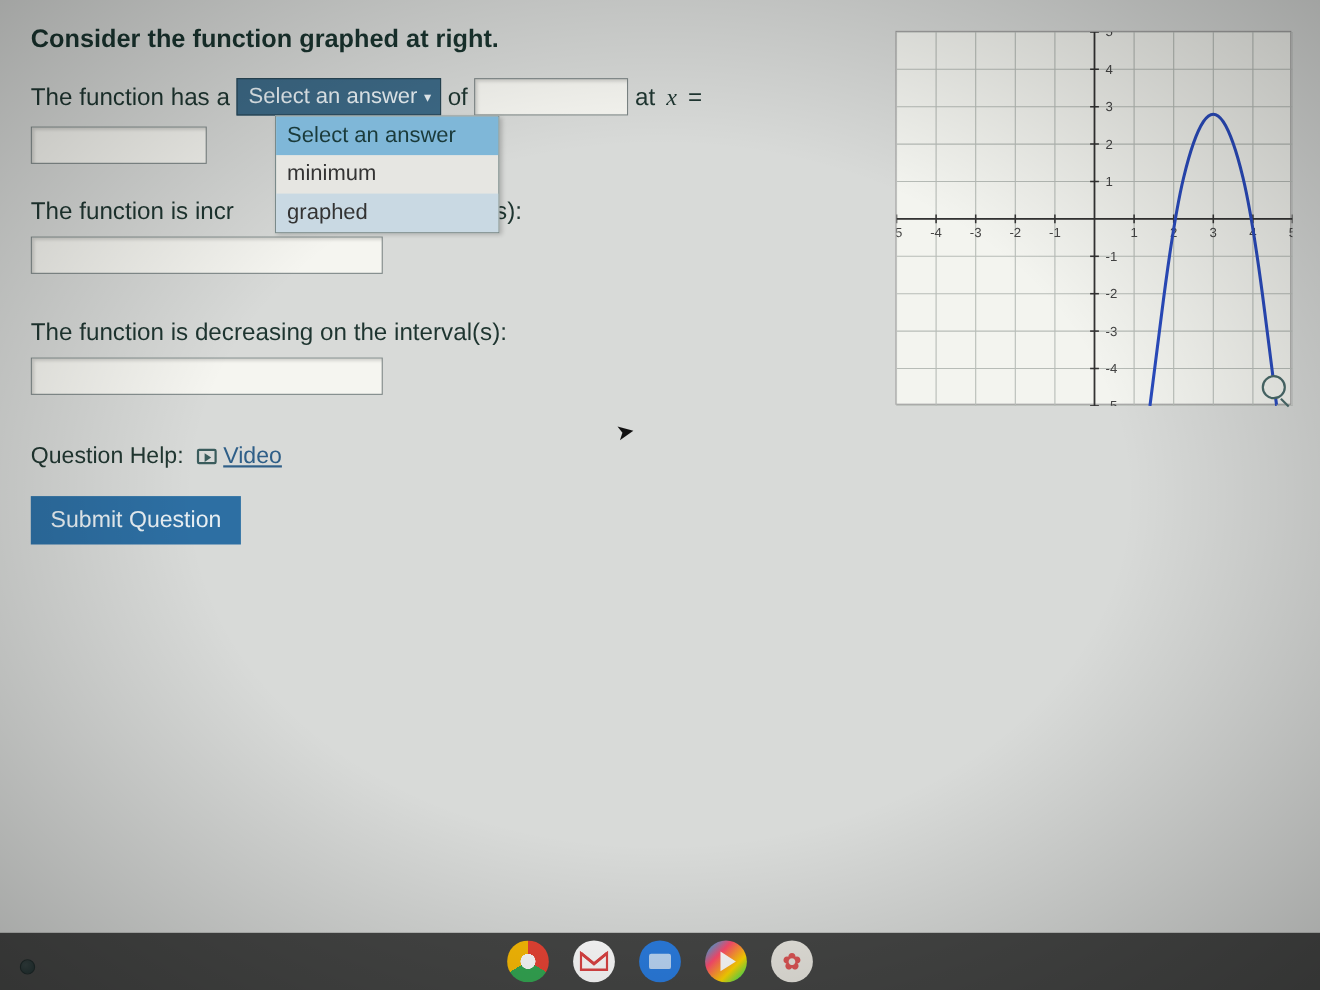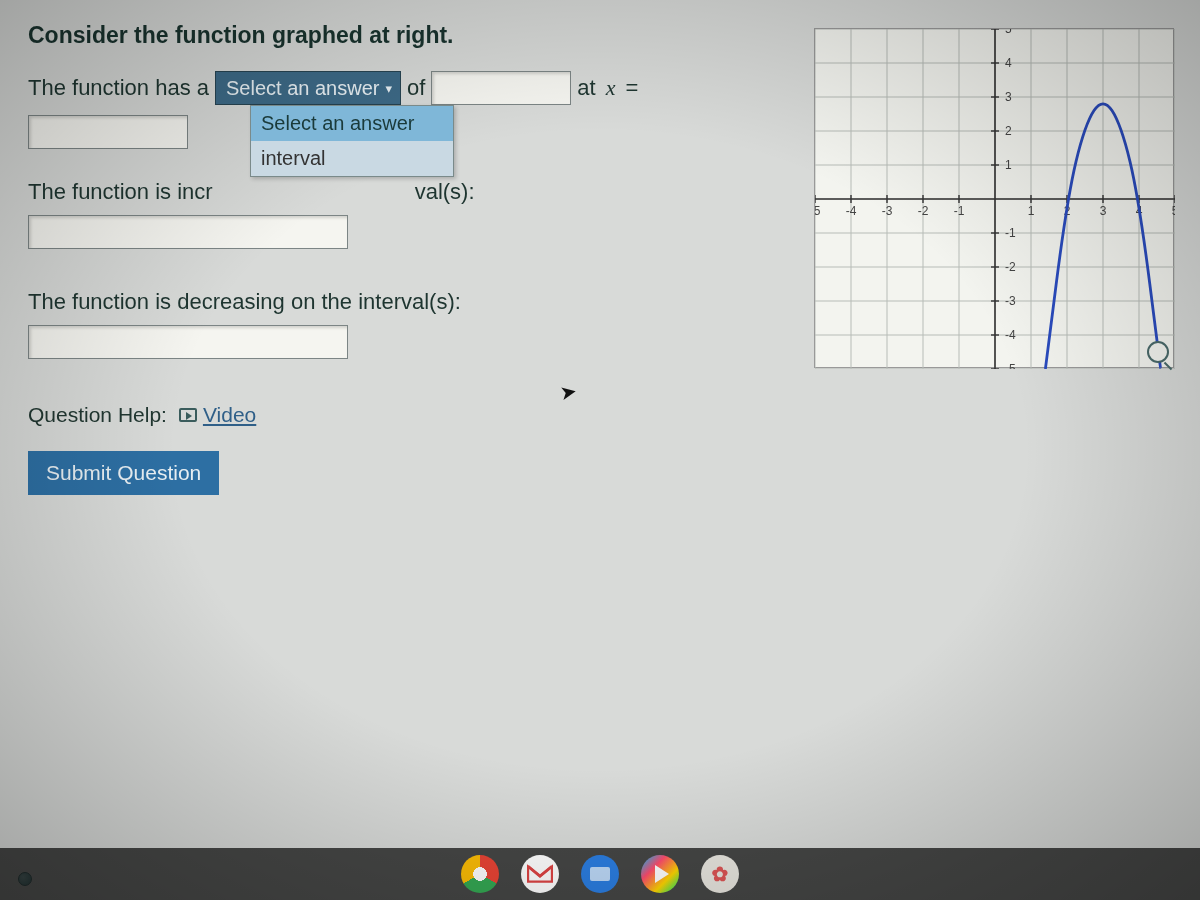--- a/index.html
+++ b/index.html
@@ -228,21 +228,22 @@
       <span class="chev">▾</span>
     </span>
     <span>of</span>
     <span class="textinput small"></span>
     <span>at</span>
     <span class="math-x">x</span>
     <span class="eq">=</span>
 
     <div class="dropdown">
       <div class="opt sel">Select an answer</div>
-      <div class="opt hov">interval</div>
+      <div class="opt">minimum</div>
+      <div class="opt hov">graphed</div>
     </div>
   </div>
 
   
   <div class="line" style="margin-top:4px;">
     <span class="textinput med"></span>
   </div>
 
   
   <div class="line" style="margin-top:30px;">

